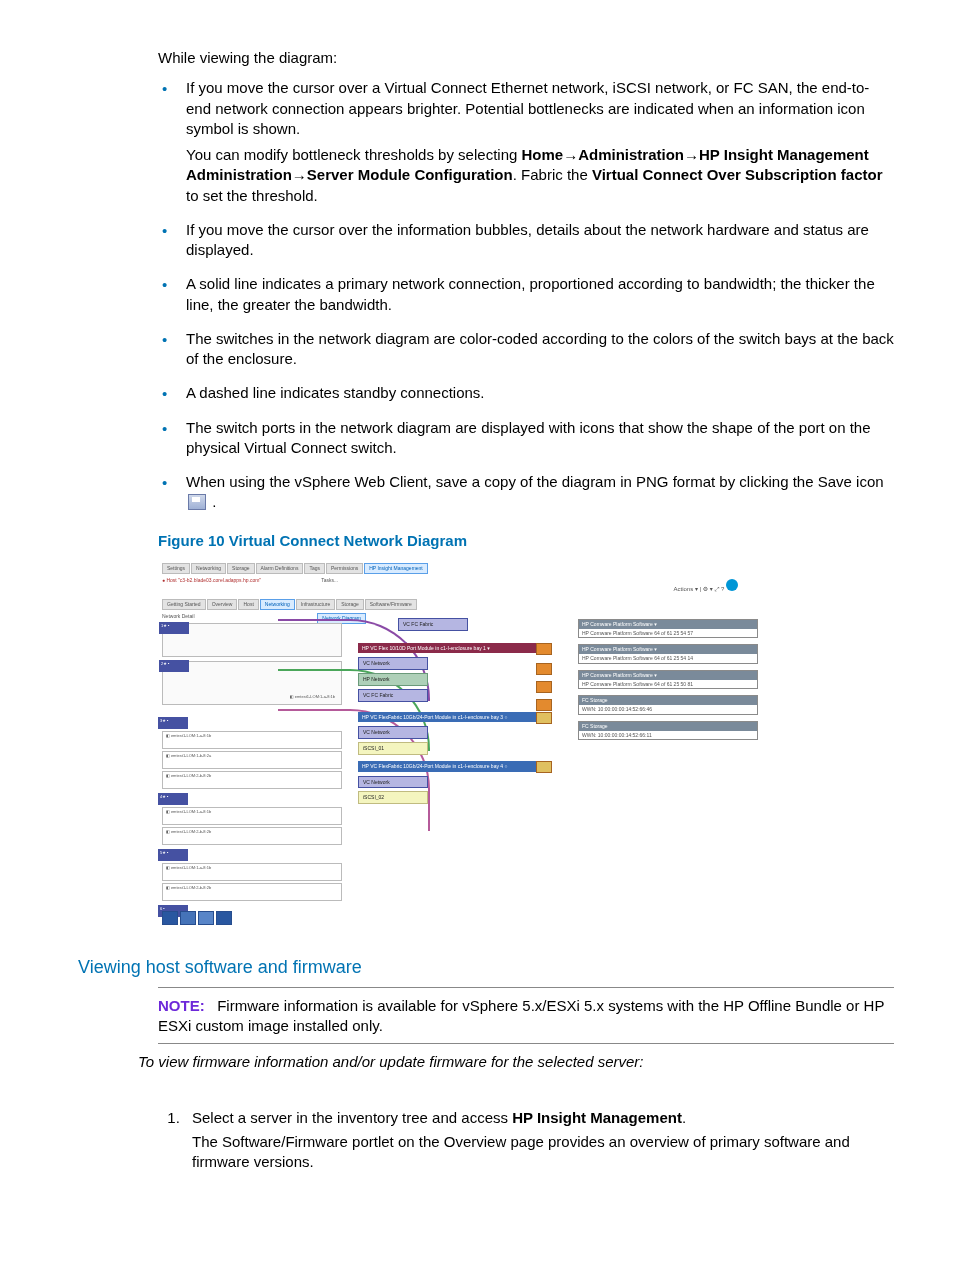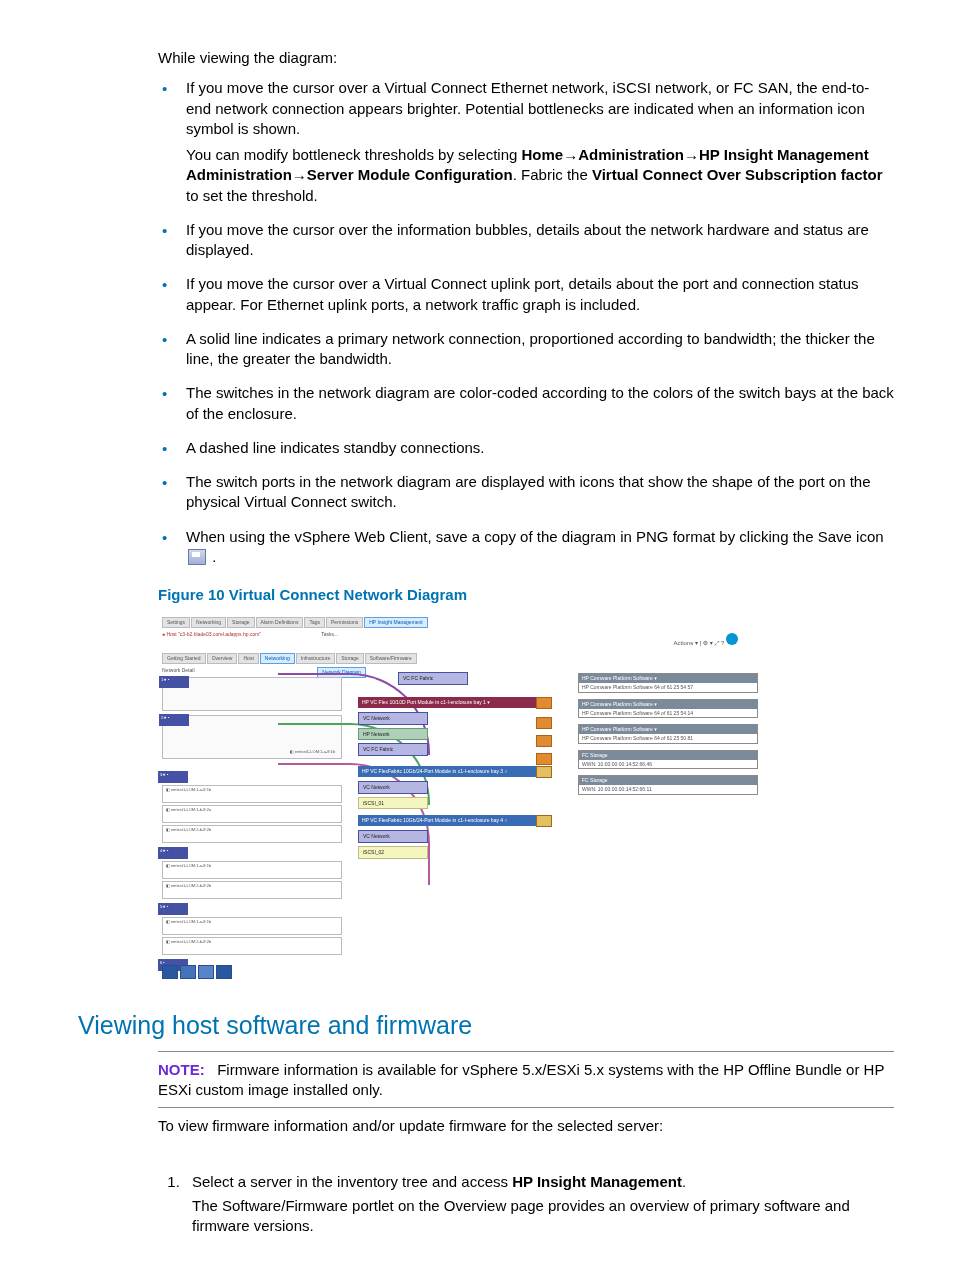--- a/index.html
+++ b/index.html
@@ -49,21 +49,21 @@
     width: 610px;
     height: 370px;
     background: #fff;
     position: relative;
     font-size: 6px;
     color: #555;
     overflow: hidden;
   }
   .h2 {
     color: #0073b3;
-    font-size: 25px;
+    font-size: 18px;
     font-weight: 400;
     margin: 26px 0 8px 0;
   }
   hr.sep {
     border: none;
     border-top: 1px solid #888;
     margin: 6px 0 8px 80px;
   }
   .note-block {
     margin: 0 0 0 80px;
@@ -133,21 +133,20 @@
   <p>While viewing the diagram:</p>
 
   <ul class="bullets">
     <li>
       <span>If you move the cursor over a Virtual Connect Ethernet network, iSCSI network, or FC SAN, the end-to-end network connection appears brighter. Potential bottlenecks are indicated when an information icon symbol is shown.</span>
       <div class="sub-indent">
         <span>You can modify bottleneck thresholds by selecting </span><b>Home</b>→<b>Administration</b>→<b>HP Insight Management Administration</b>→<b>Server Module Configuration</b><span>. Fabric the </span><b>Virtual Connect Over Subscription factor</b><span> to set the threshold.</span>
       </div>
     </li>
     <li><span>If you move the cursor over the information bubbles, details about the network hardware and status are displayed.</span></li>
-    <li><span>If you move the cursor over a Virtual Connect uplink port, details about the port and connection status appear. For Ethernet uplink ports, a network traffic graph is included.</span></li>
     <li><span>A solid line indicates a primary network connection, proportioned according to bandwidth; the thicker the line, the greater the bandwidth.</span></li>
     <li><span>The switches in the network diagram are color-coded according to the colors of the switch bays at the back of the enclosure.</span></li>
     <li><span>A dashed line indicates standby connections.</span></li>
     <li><span>The switch ports in the network diagram are displayed with icons that show the shape of the port on the physical Virtual Connect switch.</span></li>
     <li>
       <span>When using the vSphere Web Client, save a copy of the diagram in PNG format by clicking the Save icon </span>
       <span class="save-icon"></span>
       <span>.</span>
     </li>
   </ul>
@@ -264,19 +263,19 @@
   </div>
 </div>
 
 <div class="h2">Viewing host software and firmware</div>
 <hr class="sep">
 <div class="note-block">
   <span class="note-label">NOTE:</span>&nbsp;&nbsp;&nbsp;<span>Firmware information is available for vSphere 5.x/ESXi 5.x systems with the HP Offline Bundle or HP ESXi custom image installed only.</span>
 </div>
 <hr class="sep">
 
-<p style="margin-left:80px;">To view firmware information and/or update firmware for the selected server:</p>
+<p style="margin-left:60px;font-style:italic;">To view firmware information and/or update firmware for the selected server:</p>
 <ol class="steps">
   <li>
     <span>Select a server in the inventory tree and access </span><b>HP Insight Management</b><span>.</span>
     <div class="step-cont">The Software/Firmware portlet on the Overview page provides an overview of primary software and firmware versions.</div>
   </li>
 </ol>
 
 </body></html>

